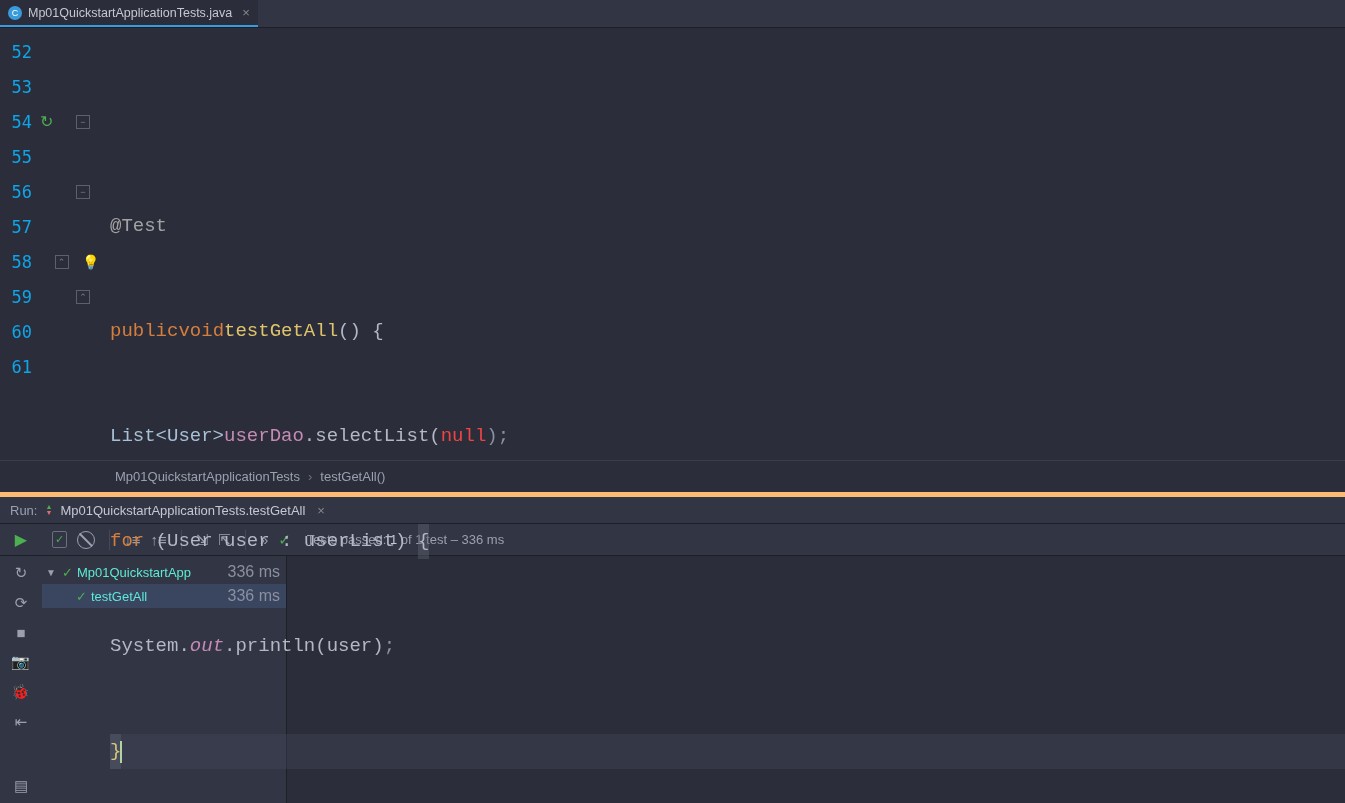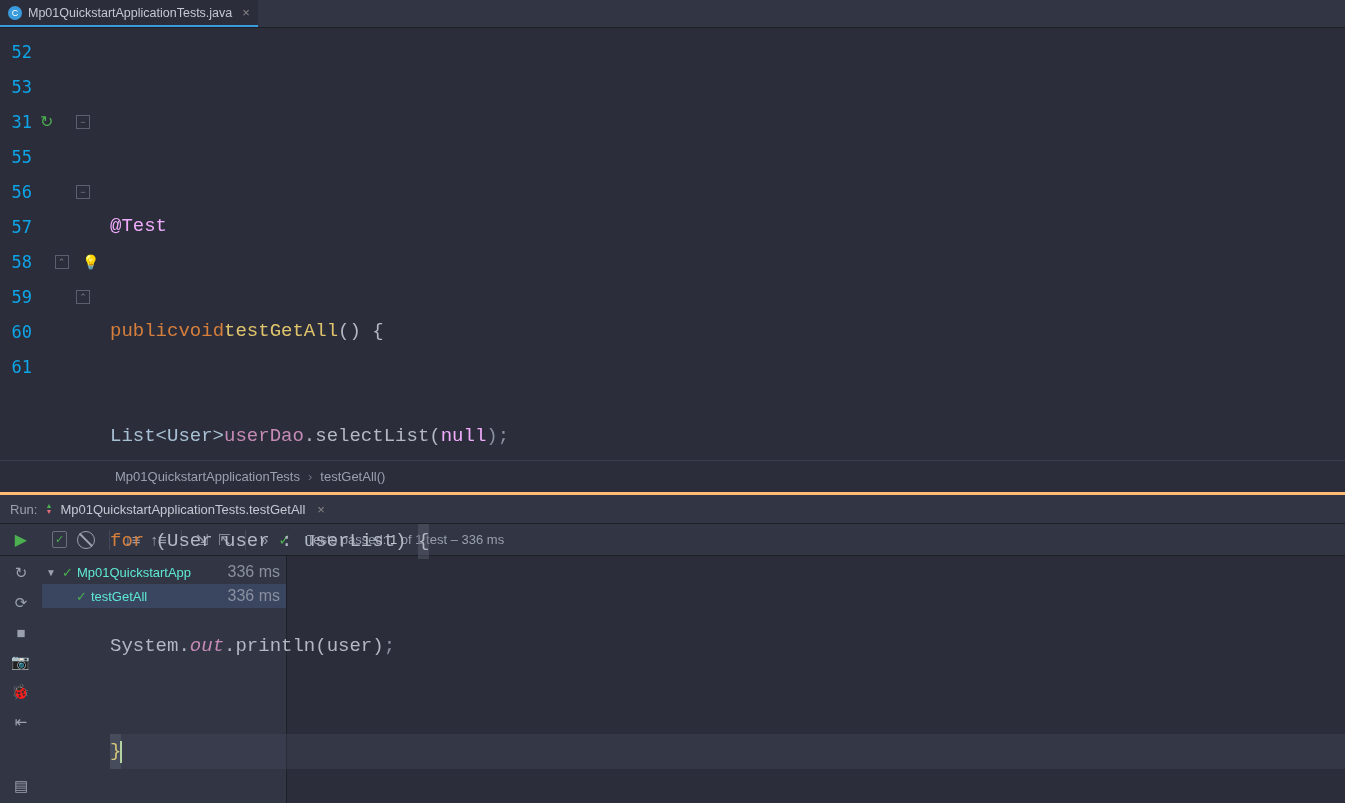--- a/index.html
+++ b/index.html
@@ -89,30 +89,30 @@
 .code-content {
   flex: 1;
   font-family: "Consolas", "Courier New", monospace;
   font-size: 19px;
   padding-top: 6px;
   line-height: 35px;
   white-space: pre;
 }
 .code-line { height: 35px; display: flex; align-items: center; }
 .code-line.current-line { background: rgba(70,75,95,0.35); }
-.tk-anno { color: #f0abfc; }
+.tk-anno { color: #a3a3a3; }
 .tk-kw { color: #d67e3b; }
 .tk-method { color: #e0c46c; }
 .tk-type { color: #a8c0d4; }
 .tk-var { color: #b3b8c4; }
 .tk-field { color: #c58ab5; }
 .tk-static { color: #c58ab5; font-style: italic; }
 .tk-paren { color: #b3b8c4; }
 .tk-param { color: #8a90a0; background: rgba(80,85,100,0.4); padding: 0 2px; border-radius: 2px; }
-.tk-null { color: #f0abfc; }
+.tk-null { color: #ef4444; }
 .tk-semi { color: #8a90a0; }
 .caret {
   display: inline-block;
   width: 2px; height: 22px;
   background: #b3d4a0;
   vertical-align: middle;
   margin-left: -1px;
 }
 
 .breadcrumb-bar {
@@ -124,21 +124,21 @@
   border-top: 1px solid #3a3e4c;
   font-size: 13px;
   color: #9aa0b0;
   gap: 8px;
 }
 .breadcrumb-sep { color: #6a7080; }
 
 .run-panel-header {
   height: 32px;
   background: #323544;
-  border-top: 3px solid #fdba74;
+  border-top: 5px solid #fdba74;
   border-bottom: 1px solid #1e2028;
   display: flex;
   align-items: center;
   gap: 8px;
   padding-left: 10px;
   font-size: 13px;
 }
 .run-label { color: #9aa0b0; }
 .up-down-icon { display: flex; flex-direction: column; font-size: 7px; line-height: 6px; }
 .up-down-icon span:first-child { color: #4caf50; }
@@ -243,21 +243,21 @@
   <div class="gutter">
     <div class="line-row">
         <span class="line-num">52</span>
         <span class="gutter-icon-zone"></span>
       </div>
     <div class="line-row">
         <span class="line-num">53</span>
         <span class="gutter-icon-zone"></span>
       </div>
     <div class="line-row">
-        <span class="line-num">31</span>
+        <span class="line-num">54</span>
         <span class="gutter-icon-zone">
           <span class="run-icon">↻</span>
           <span class="fold-icon">−</span>
         </span>
       </div>
     <div class="line-row">
         <span class="line-num">55</span>
         <span class="gutter-icon-zone"></span>
       </div>
     <div class="line-row">

